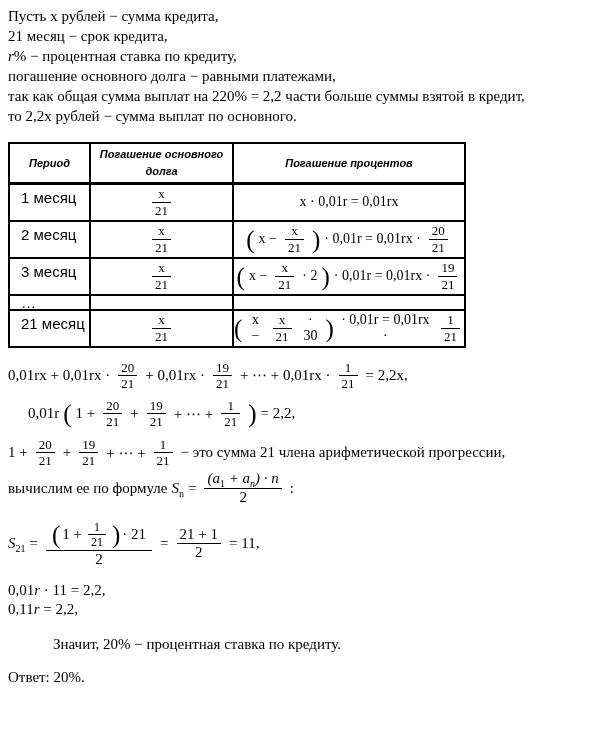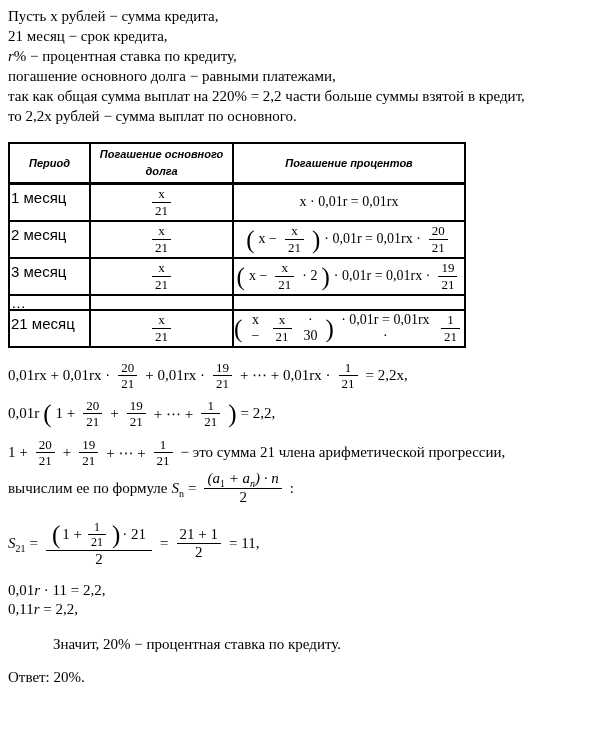--- a/index.html
+++ b/index.html
@@ -24,21 +24,21 @@
   table.credit th {
     font-family: "Liberation Sans", "DejaVu Sans", sans-serif;
     font-weight: bold; font-style: italic; font-size: 11px;
     text-align: center; vertical-align: middle;
     padding: 2px 2px; line-height: 17px; height: 38px;
     border-bottom-width: 3px;
   }
   td.period {
     font-family: "Liberation Sans", "DejaVu Sans", sans-serif;
     font-size: 15px; text-align: left; vertical-align: top;
-    padding: 4px 2px 0 1px;
+    padding: 4px 2px 0 11px;
   }
   td.repay { text-align: center; vertical-align: middle; height: 37px; }
   td.interest { text-align: center; vertical-align: middle; font-size: 14px; }
   tr.dots td { height: 15px; }
   tr.dots td.period { padding-top: 0; line-height: 13px; }
 
   
   .frac {
     display: inline-flex; flex-direction: column; align-items: stretch;
     vertical-align: middle; margin: 0 4px;
@@ -54,21 +54,21 @@
   }
   .bigp { font-size: 25px; font-weight: 300; line-height: 1; }
   .mrow { display: flex; align-items: center; gap: 4px; }
   td .mrow { display: inline-flex; }
   .grp { display: inline; white-space: nowrap; }
   sub { font-size: 10px; line-height: 0; }
 
   
   .para-eq { margin-top: 18px; line-height: 20px; }
   .eq1 { margin-top: 12px; }
-  .eq2 { margin-top: 7px; }
+  .eq2 { margin-top: 7px; margin-left: 20px; }
   .sumline { margin-top: 7px; }
   .formline { margin-top: 2px; }
   .s21line { margin-top: 12px; }
   .finals { margin-top: 12px; }
   .finals .tline { line-height: 19px; }
   .concl { margin-top: 15px; line-height: 20px; margin-left: 45px; }
   .answer { margin-top: 13px; line-height: 20px; }
 </style>
 </head>
 <body>

